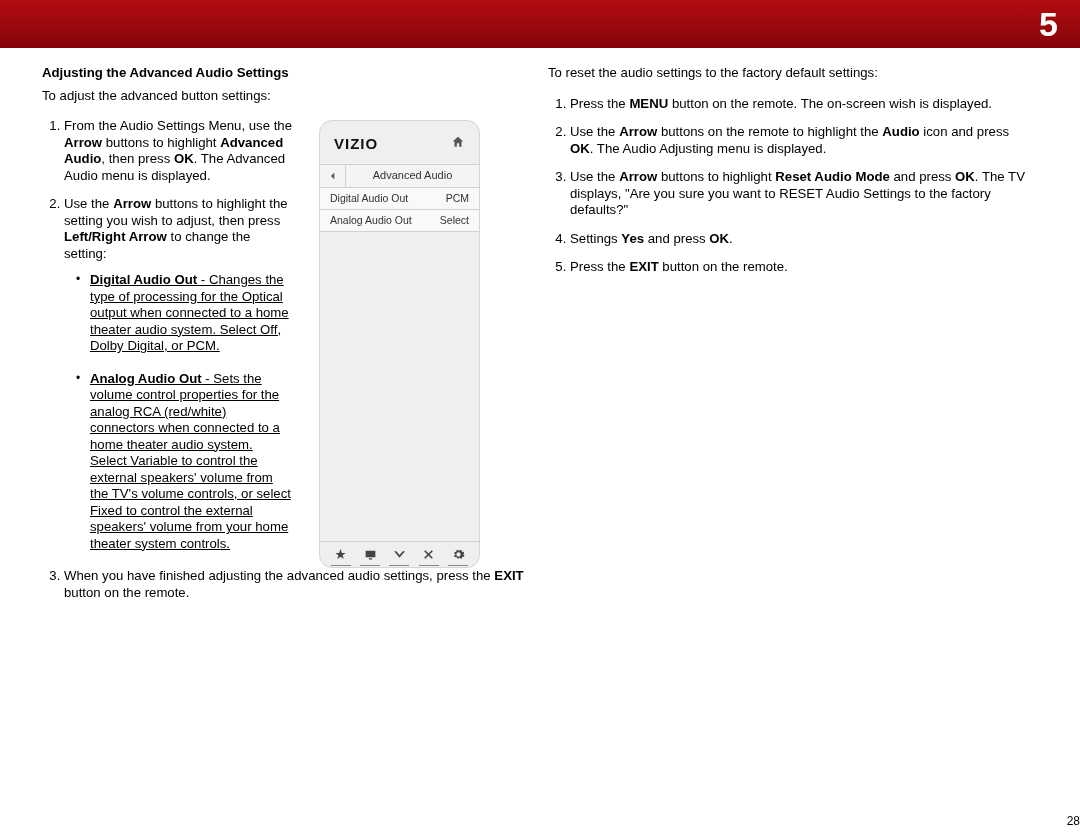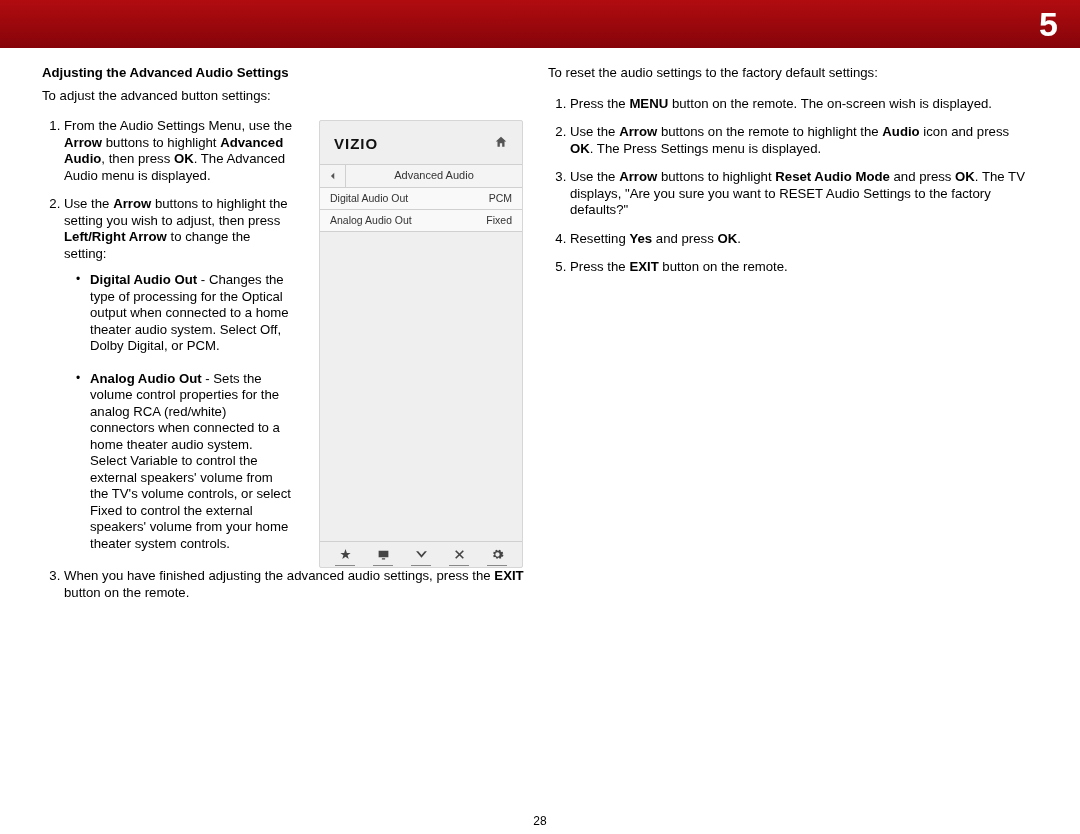--- a/index.html
+++ b/index.html
@@ -7,46 +7,46 @@
   .page { width: 1080px; height: 834px; position: relative; }
   .topbar { height: 48px; background: linear-gradient(#b10c10, #850409); display: flex; align-items: center; justify-content: flex-end; padding-right: 22px; color: #fff; font-weight: 700; font-size: 34px; font-family: Arial, sans-serif; }
   .content { display: flex; padding: 17px 42px 0 42px; gap: 16px; }
   .col { flex: 1 1 50%; font-size: 13.2px; line-height: 1.25; }
 
   .section-title { font-weight: 700; margin-bottom: 6px; }
   .intro { margin-bottom: 14px; }
 
   ol.steps { list-style: decimal; padding-left: 22px; }
   ol.steps > li { margin-bottom: 12px; padding-right: 4px; }
-  ul.bullets { list-style: none; padding-left: 14px; margin-top: 10px; }
+  ul.bullets { list-style: none; padding-left: 14px; margin-top: 10px; text-decoration: underline; }
   ul.bullets > li { position: relative; padding-left: 12px; margin-bottom: 16px; }
   ul.bullets > li::before { content: "•"; position: absolute; left: -2px; top: 0; font-size: 12px; }
 
   .bold { font-weight: 700; }
 
   .leftcol-inner { display: flex; gap: 22px; }
   .leftcol-text { width: 255px; }
 
   
-  .panel { width: 204px; background: #efefef; border: 1px solid #d6d6d6; border-radius: 2px; margin-top: 2px; display: flex; flex-direction: column; }
+  .panel { width: 161px; background: #efefef; border: 1px solid #d6d6d6; border-radius: 13px; margin-top: 2px; display: flex; flex-direction: column; }
   .panel-top { display: flex; align-items: center; justify-content: space-between; padding: 14px 14px 10px 14px; }
   .vizio-logo { font-family: Arial, sans-serif; font-weight: 700; letter-spacing: 1px; font-size: 15px; color: #111; }
   .home-icon svg { width: 14px; height: 14px; fill: #555; }
   .panel-sub { display: flex; align-items: center; background: #f4f4f4; border-top: 1px solid #d0d0d0; border-bottom: 1px solid #d0d0d0; }
   .panel-sub .back { width: 26px; height: 22px; display:flex; align-items:center; justify-content:center; border-right:1px solid #d0d0d0; }
   .panel-sub .back svg { width:10px; height:10px; fill:#555; }
   .panel-sub .title { flex:1; text-align:center; font-size:11px; color:#333; padding:4px 0; }
   .panel-row { display:flex; justify-content:space-between; font-size:10.5px; color:#333; padding:4px 10px; border-bottom:1px solid #d0d0d0; background:#f9f9f9; }
   .panel-body { flex:1; min-height: 280px; }
   .panel-footer { height: 26px; border-top:1px solid #d0d0d0; display:flex; align-items:center; justify-content:space-around; padding: 0 6px; }
   .panel-footer .foot-icon { width: 28px; text-align:center; font-size:12px; color:#444; position:relative; }
   .panel-footer .foot-icon::after { content:""; position:absolute; bottom:-4px; left:4px; right:4px; height:1px; background:#888; }
   .panel-footer svg { width:13px; height:13px; fill:#444; vertical-align:middle; }
 
-  .page-number { position: absolute; bottom: 6px; left: 0; right: 0; text-align: center; font-size: 12px; color: #000; }
+  .page-number { position: absolute; bottom: 6px; left: 0; right: 0; text-align: right; font-size: 12px; color: #000; }
 </style>
 </head>
 <body>
 
 <div class="page">
   <div class="topbar">
     <span>5</span>
   </div>
 
   <div class="content">
@@ -91,21 +91,21 @@
                 </svg>
             </span>
             <span class="title">Advanced Audio</span>
           </div>
           <div class="panel-row">
             <span>Digital Audio Out</span>
             <span>PCM</span>
           </div>
           <div class="panel-row">
             <span>Analog Audio Out</span>
-            <span>Fixed</span>
+            <span>Select</span>
           </div>
           <div class="panel-body"></div>
           <div class="panel-footer">
             <span class="foot-icon"><svg viewBox="0 0 24 24">
                   <path d="M12 2l2.5 7h7l-5.7 4.2 2.2 7L12 16l-6 4.2 2.2-7L2.5 9h7z"></path>
                 </svg></span>
             <span class="foot-icon"><svg viewBox="0 0 24 24">
                   <path d="M3 5h18v12H3zM9 19h6v2H9z"></path>
                 </svg></span>
             <span class="foot-icon"><svg viewBox="0 0 24 24">
@@ -128,27 +128,27 @@
       </ol>
     </div>
 
     <div class="col">
       <div class="intro">To reset the audio settings to the factory default settings:</div>
       <ol class="steps">
         <li>
           <span>Press the </span><span class="bold">MENU</span><span> button on the remote. The on-screen wish is displayed.</span>
         </li>
         <li>
-          <span>Use the </span><span class="bold">Arrow</span><span> buttons on the remote to highlight the </span><span class="bold">Audio</span><span> icon and press </span><span class="bold">OK</span><span>. The Press Settings menu is displayed.</span>
+          <span>Use the </span><span class="bold">Arrow</span><span> buttons on the remote to highlight the </span><span class="bold">Audio</span><span> icon and press </span><span class="bold">OK</span><span>. The Audio Adjusting menu is displayed.</span>
         </li>
         <li>
           <span>Use the </span><span class="bold">Arrow</span><span> buttons to highlight </span><span class="bold">Reset Audio Mode</span><span> and press </span><span class="bold">OK</span><span>. The TV displays, "Are you sure you want to RESET Audio Settings to the factory defaults?"</span>
         </li>
         <li>
-          <span>Resetting </span><span class="bold">Yes</span><span> and press </span><span class="bold">OK</span><span>.</span>
+          <span>Settings </span><span class="bold">Yes</span><span> and press </span><span class="bold">OK</span><span>.</span>
         </li>
         <li>
           <span>Press the </span><span class="bold">EXIT</span><span> button on the remote.</span>
         </li>
       </ol>
     </div>
 
   </div>
 
   <div class="page-number">28</div>

